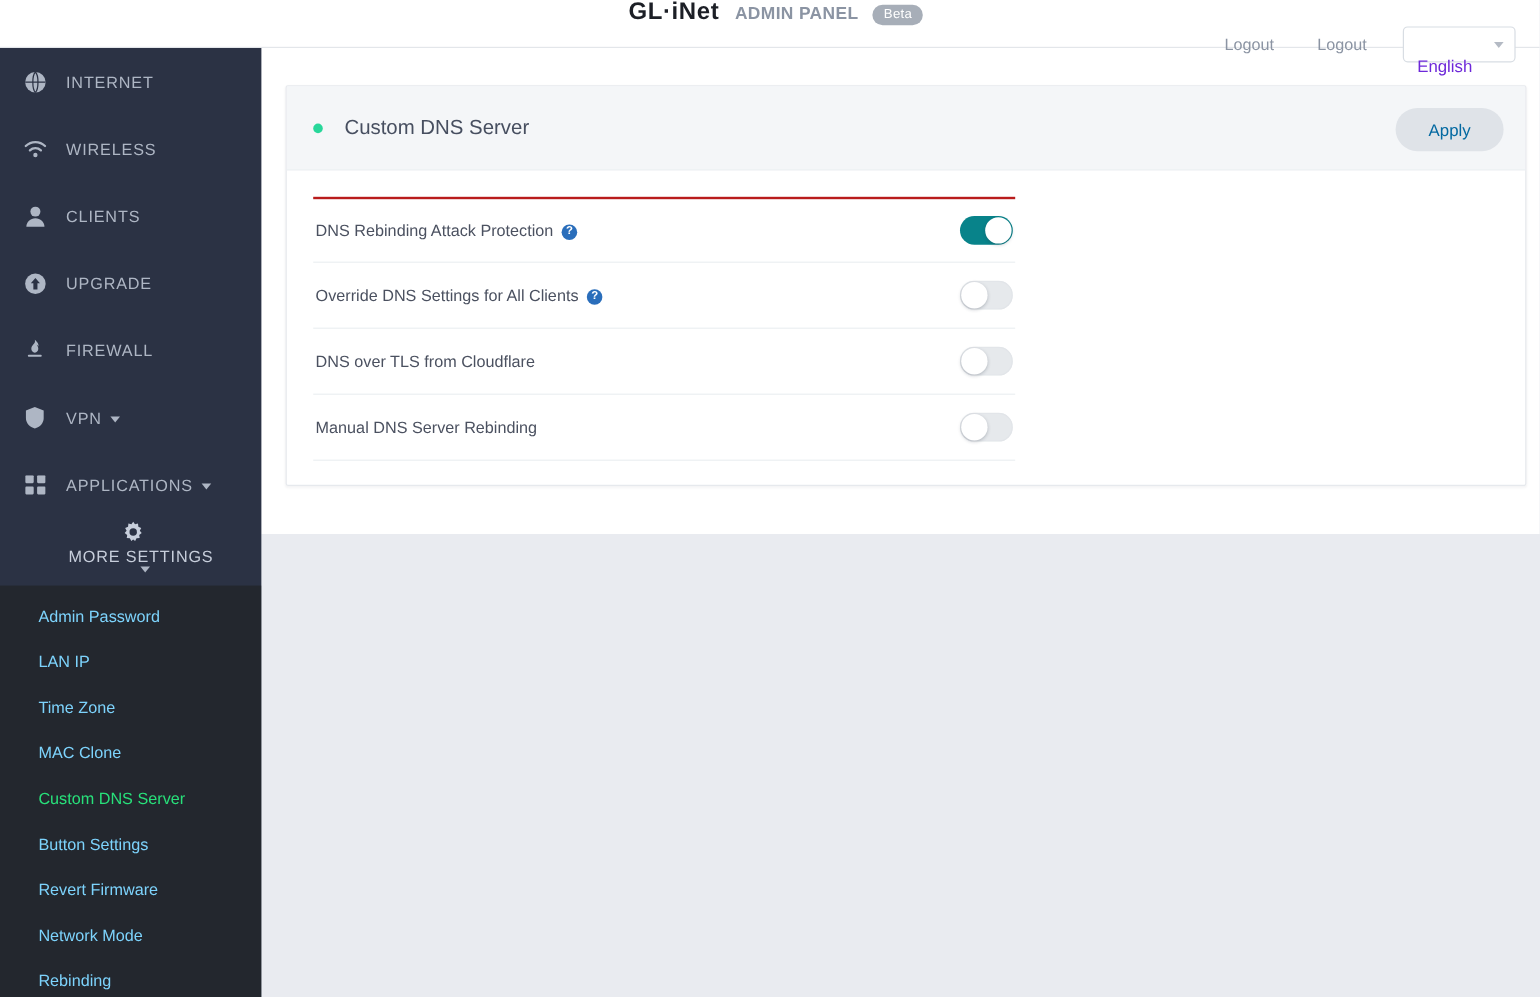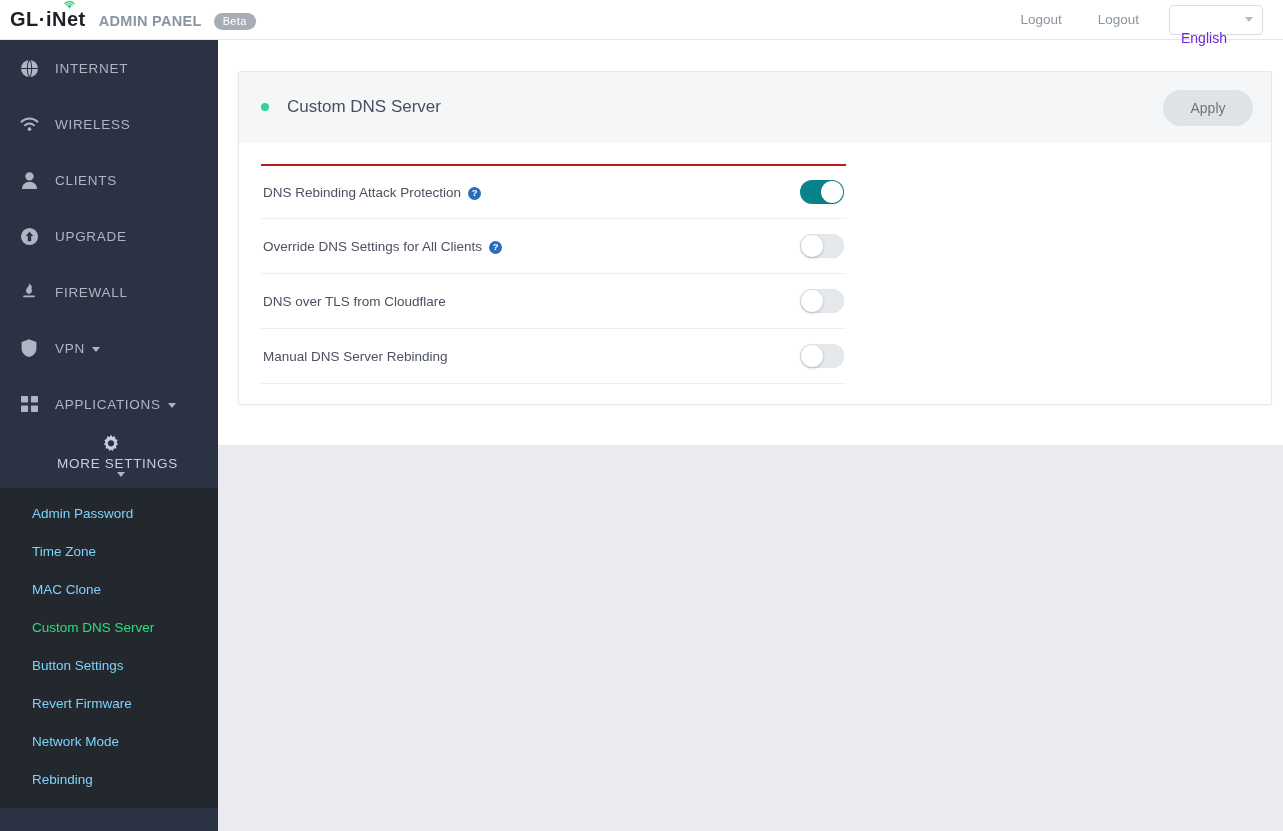--- a/index.html
+++ b/index.html
@@ -12,20 +12,21 @@
   }
 
   
   .topbar {
     position: absolute; top: 0; left: 0;
     width: 1283px; height: 40px;
     background: #ffffff;
     border-bottom: 1px solid #e3e6ea;
     display: flex; align-items: center;
     z-index: 20;
+    flex-direction: column;
   }
   .brand { display: flex; align-items: baseline; padding-left: 10px; }
   .brand-logo {
     position: relative;
     font-size: 20px; font-weight: bold; letter-spacing: .5px;
     color: #1c1f26; line-height: 1;
   }
   .brand-logo .wifi {
     position: absolute; left: 53px; top: -9px;
     width: 13px; height: 9px;
@@ -128,21 +129,21 @@
   .dot {
     width: 8px; height: 8px; border-radius: 50%;
     background: #28d79a; margin-right: 18px; flex: 0 0 8px;
   }
   .card-title { font-size: 17px; color: #474f60; }
   .apply-btn {
     position: absolute; right: 18px; top: 18px;
     width: 90px; height: 36px;
     border: none; border-radius: 18px;
     background: #dfe3e8;
-    color: #737373; font-size: 14px;
+    color: #0369a1; font-size: 14px;
     font-family: "Liberation Sans", sans-serif;
     cursor: default;
   }
   .card-body { padding: 22px 0 20px 0; }
   .rows { width: 585px; margin-left: 22px; }
   .row {
     height: 55px;
     display: flex; align-items: center;
     border-bottom: 1px solid #eceff2;
     padding: 0 2px;
@@ -309,20 +310,23 @@
       <span class="lbl">MORE SETTINGS</span>
       <span class="caret"></span>
     </div>
   </div>
 
   <div class="submenu">
     <div class="sub-item">
         <span>Admin Password</span>
       </div>
     <div class="sub-item">
+        <span>LAN IP</span>
+      </div>
+    <div class="sub-item">
         <span>Time Zone</span>
       </div>
     <div class="sub-item">
         <span>MAC Clone</span>
       </div>
     <div class="sub-item selected">
         <span>Custom DNS Server</span>
       </div>
     <div class="sub-item">
         <span>Button Settings</span>

